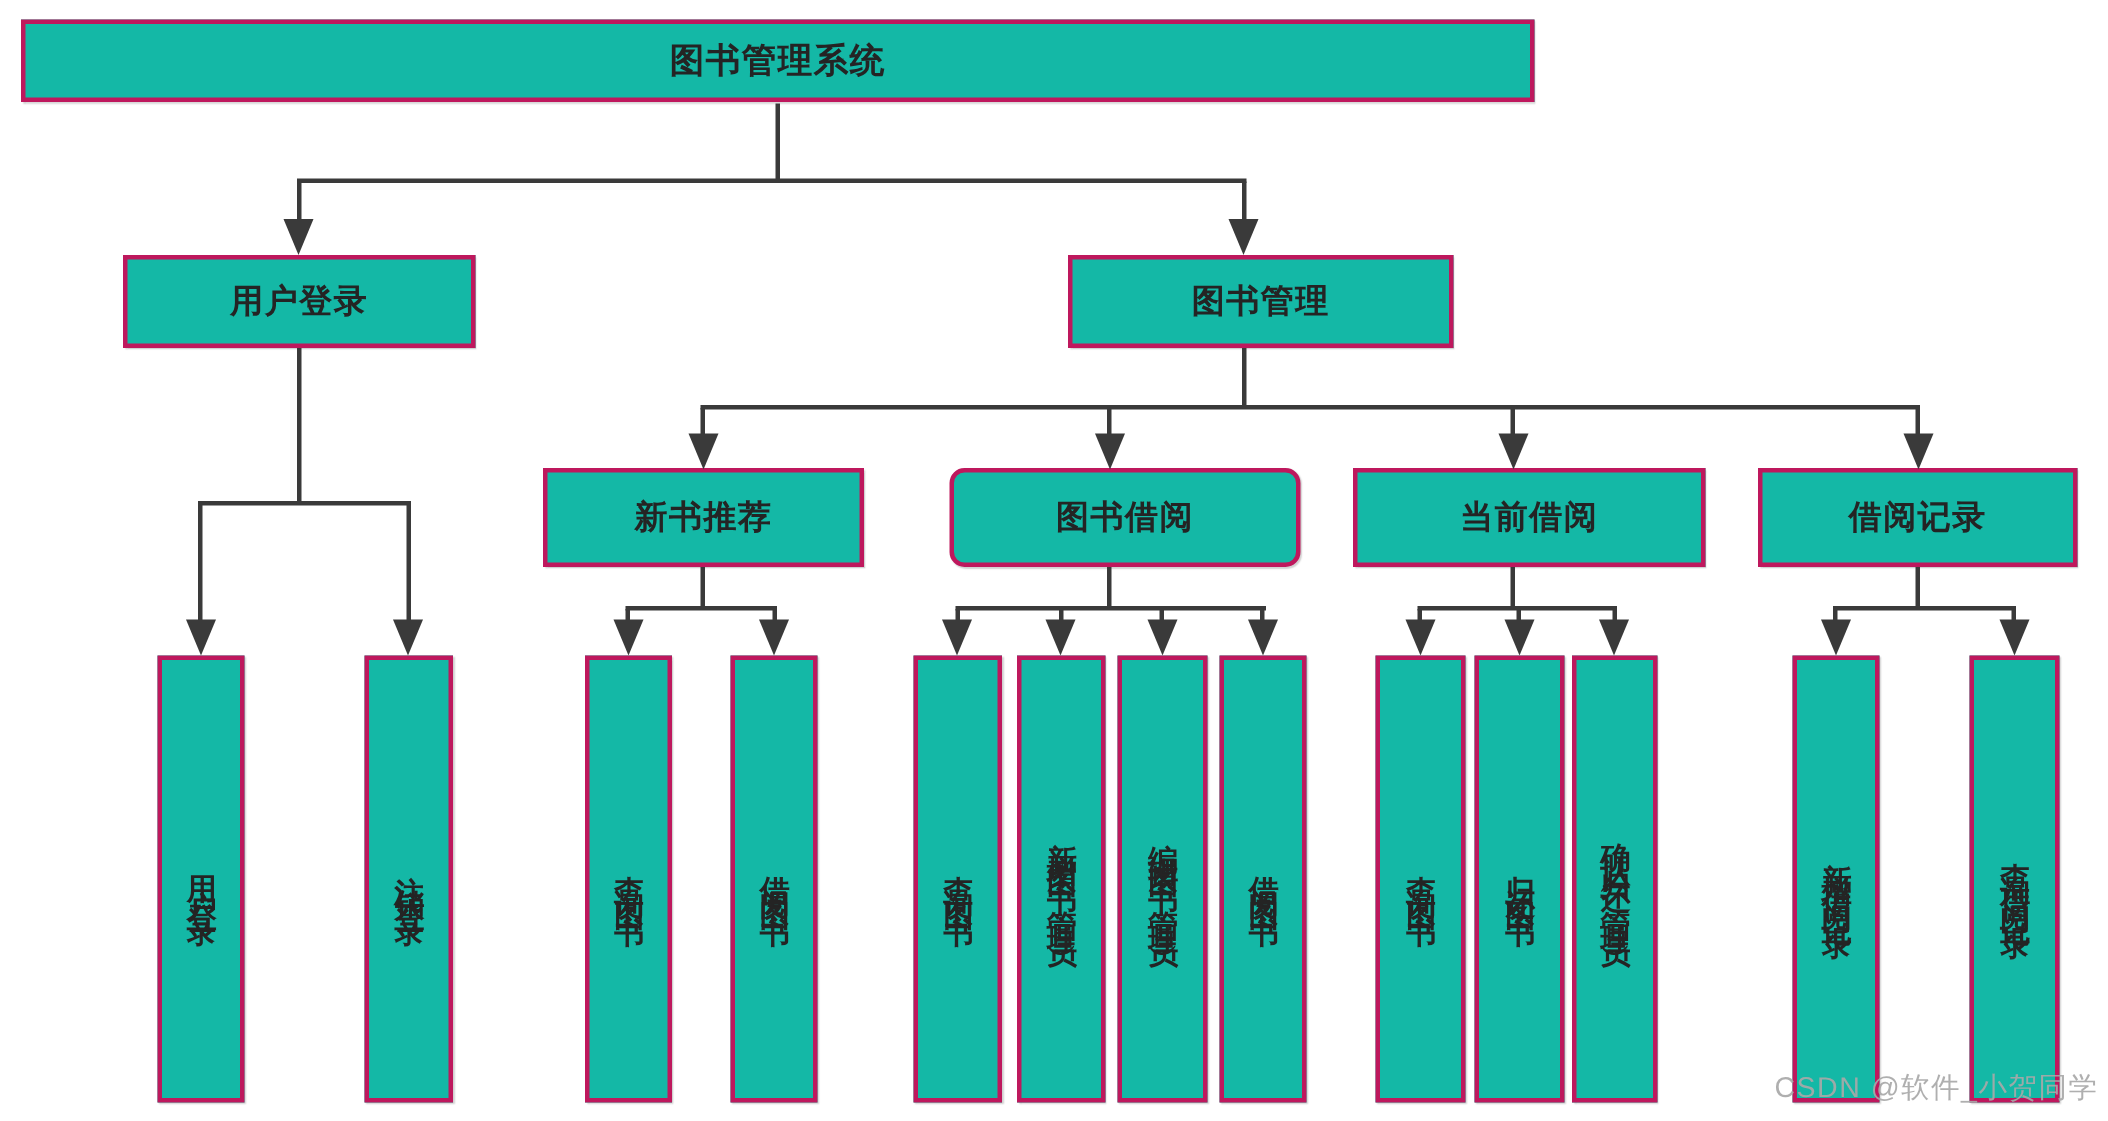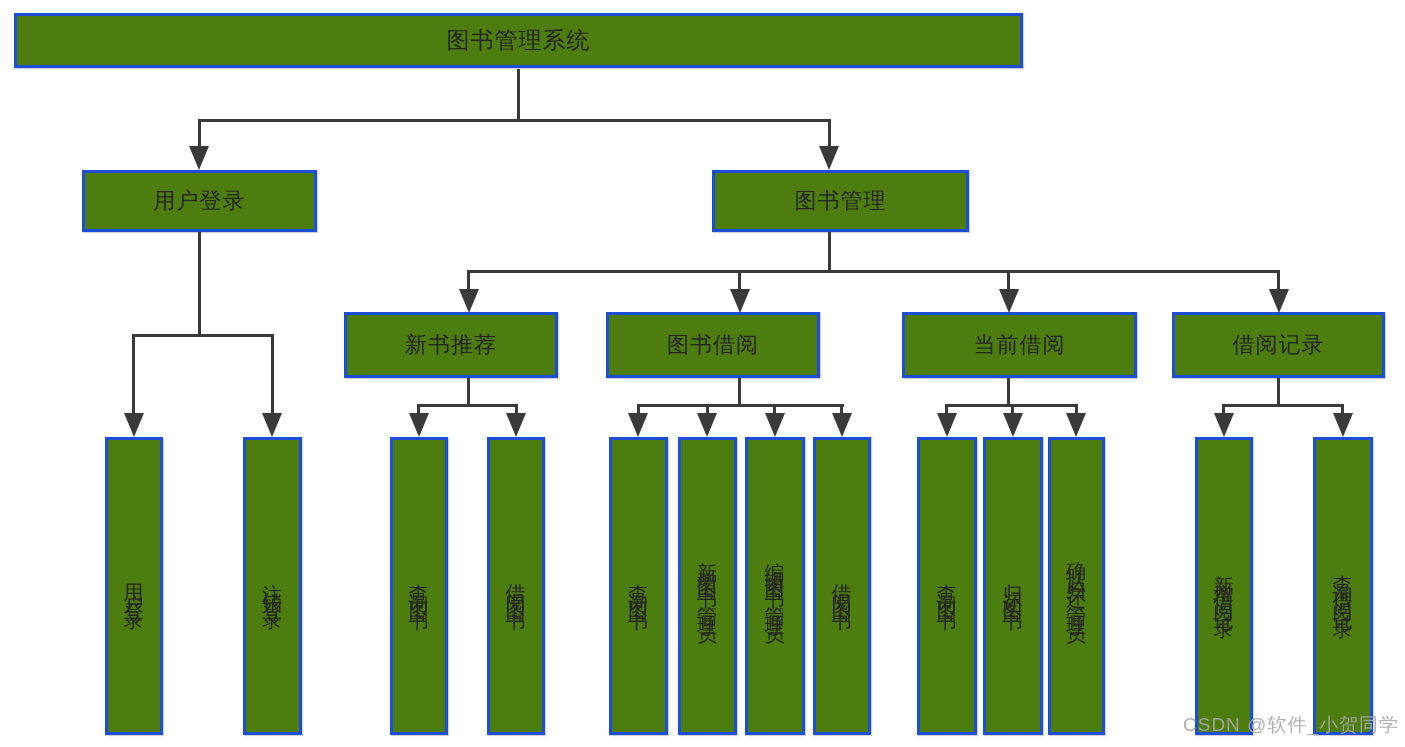--- a/index.html
+++ b/index.html
@@ -3,24 +3,25 @@
 <meta charset="utf-8">
 <style>
   html,body { margin:0; padding:0; background:#ffffff; }
   body { font-family:"Liberation Sans","DejaVu Sans",sans-serif; }
   #canvas {
     position:relative; width:1405px; height:747px;
     background:#ffffff; overflow:hidden;
   }
   .node {
     position:absolute; box-sizing:border-box;
-    border:3px solid #1d4ed8; background:#4d7c0f;
+    border:3px solid #be185d; background:#14b8a6;
     display:flex; align-items:center; justify-content:center;
     color:#242424; font-size:22px; letter-spacing:1px;
     box-shadow:1px 1px 1px rgba(0,0,0,0.18);
+    font-weight:bold;
   }
   .node.root { font-size:23px; }
   .node .lbl { white-space:nowrap; }
   .leaf .lbl {
     writing-mode:vertical-lr; text-orientation:mixed;
     font-size:20px; line-height:1.1; letter-spacing:9px;
     white-space:nowrap;
   }
   .ln { position:absolute; background:#3a3a3a; }
   .arw {
@@ -44,24 +45,24 @@
     <span class="lbl">图书管理系统</span>
   </div>
 
   <div class="node" style="left:82px;top:170px;width:235px;height:62px;">
     <span class="lbl">用户登录</span>
   </div>
   <div class="node" style="left:712px;top:170px;width:257px;height:62px;">
     <span class="lbl">图书管理</span>
   </div>
 
-  <div class="node" style="left:344px;top:312px;width:214px;height:66px;">
+  <div class="node" style="left:362px;top:312px;width:214px;height:66px;">
     <span class="lbl">新书推荐</span>
   </div>
-  <div class="node" style="left:606px;top:312px;width:214px;height:66px;">
+  <div class="node" style="left:633px;top:312px;width:234px;height:66px;border-radius:10px;">
     <span class="lbl">图书借阅</span>
   </div>
   <div class="node" style="left:902px;top:312px;width:235px;height:66px;">
     <span class="lbl">当前借阅</span>
   </div>
   <div class="node" style="left:1172px;top:312px;width:213px;height:66px;">
     <span class="lbl">借阅记录</span>
   </div>
 
   <div class="node leaf" style="left:105px;top:437px;width:58px;height:298px;">

